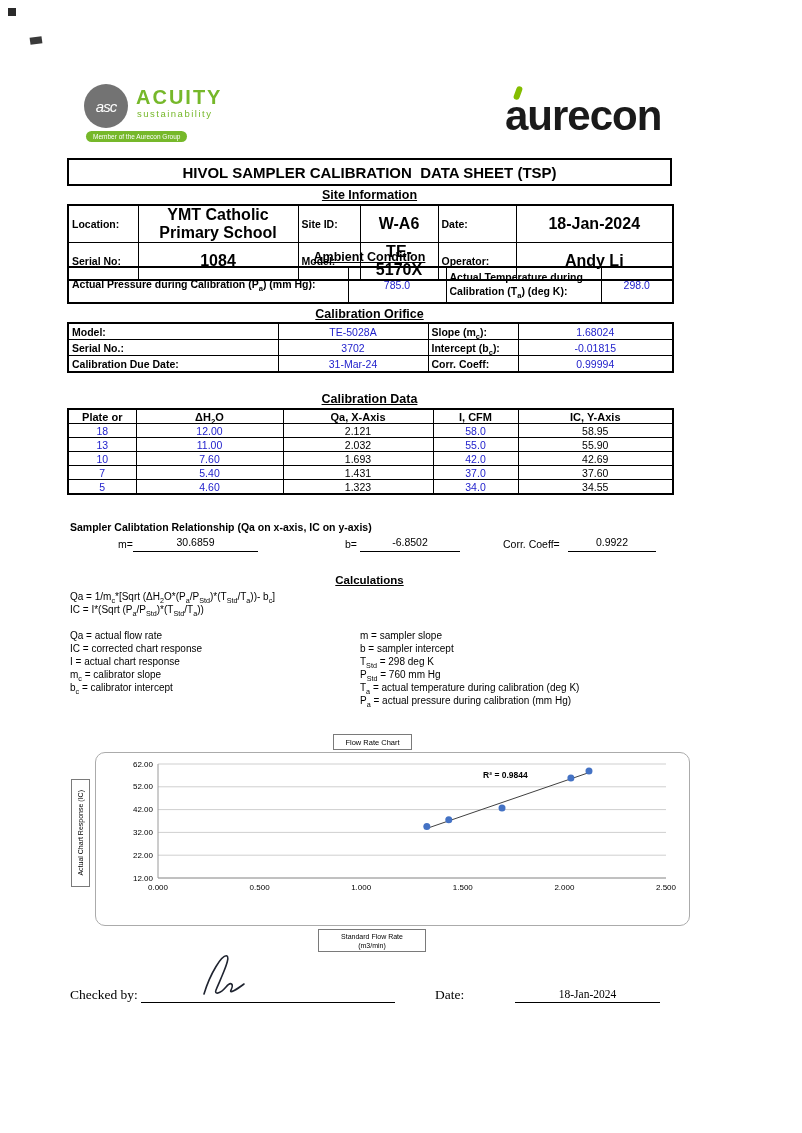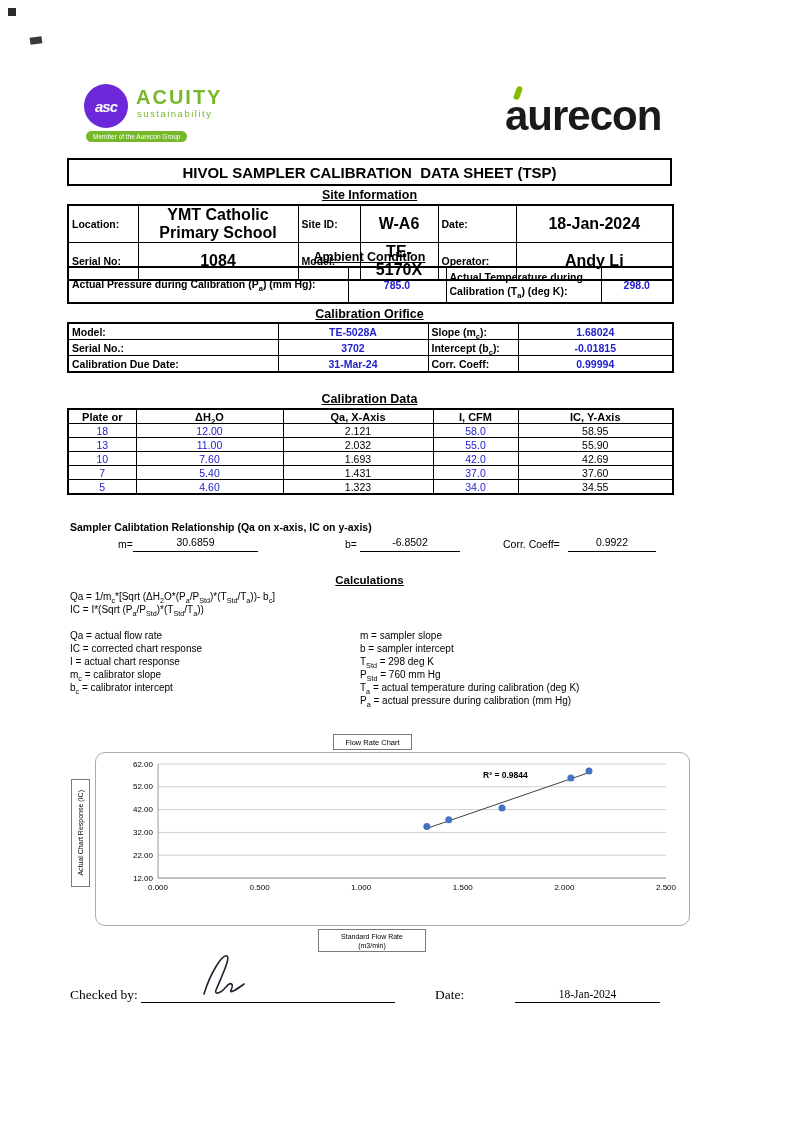--- a/index.html
+++ b/index.html
@@ -8,21 +8,21 @@
   .abs{position:absolute;}
   sub,sup{font-size:72%;line-height:0;}
 
   
   .artifact1{left:8px;top:8px;width:8px;height:8px;background:#2a2a2a;}
   .artifact2{left:30px;top:37px;width:12px;height:7px;background:#3a3a3a;transform:rotate(-8deg);}
 
   
   .acuity{left:84px;top:84px;width:240px;height:60px;}
   .acuity-circle{position:absolute;left:0;top:0;width:44px;height:44px;border-radius:50%;
-                 background:#6d28d9;color:#fff;font-style:italic;font-weight:bold;font-size:15px;
+                 background:#737373;color:#fff;font-style:italic;font-weight:normal;font-size:15px;
                  display:flex;align-items:center;justify-content:center;letter-spacing:-1px;}
   .acuity-name{position:absolute;left:52px;top:2px;font-size:20px;font-weight:bold;color:#76b82a;letter-spacing:2px;}
   .acuity-sub{position:absolute;left:53px;top:24px;font-size:9.5px;color:#76b82a;letter-spacing:1.5px;}
   .acuity-member{position:absolute;left:2px;top:47px;background:#76b82a;color:#fff;font-size:6.5px;
                  padding:2px 7px;border-radius:6px;white-space:nowrap;}
   .aurecon{left:505px;top:88px;width:180px;height:46px;}
   .aurecon-text{position:absolute;left:0;top:4px;font-size:42px;font-weight:bold;color:#1a1a1a;letter-spacing:-1px;}
   .aurecon-accent{position:absolute;left:10px;top:-2px;width:6px;height:14px;background:#84bd00;
                   border-radius:3px;transform:rotate(20deg);}
 
@@ -34,21 +34,21 @@
   .section-heading{width:605px;text-align:center;font-weight:bold;font-size:12.5px;text-decoration:underline;}
   .h-site{left:67px;top:188px;}
   .h-ambient{left:67px;top:250px;}
   .h-orifice{left:67px;top:307px;}
   .h-caldata{left:67px;top:392px;}
 
   table{border-collapse:collapse;border:2px solid #000;table-layout:fixed;}
   td{border:1px solid #000;padding:0 3px;overflow:hidden;}
   .lbl{font-weight:bold;font-size:10.5px;text-align:left;}
   .val{font-weight:bold;font-size:16px;text-align:center;}
-  .bluev{color:#2222cc;font-weight:bold;font-size:10.5px;text-align:center;}
+  .bluev{color:#2222cc;font-weight:normal;font-size:10.5px;text-align:center;}
 
   .site-table{left:67px;top:204px;width:605px;}
   .site-table td{height:15px;}
   .ambient-table{left:67px;top:266px;width:605px;}
   .ambient-table td{height:34px;}
   .ambient-table .lbl{font-size:10.5px;line-height:1.3;}
   .orifice-table{left:67px;top:322px;width:605px;}
   .orifice-table td{height:15px;}
   .caldata-table{left:67px;top:408px;width:605px;}
   .caldata-table td{height:13px;text-align:center;}

